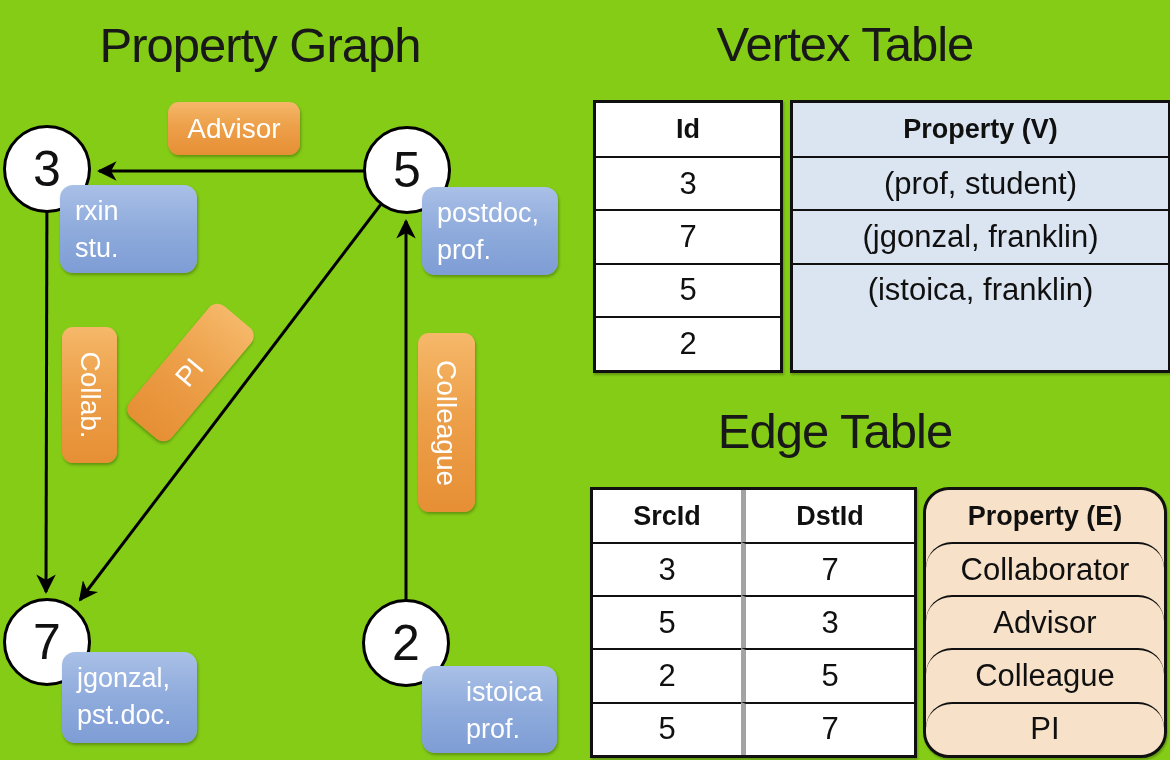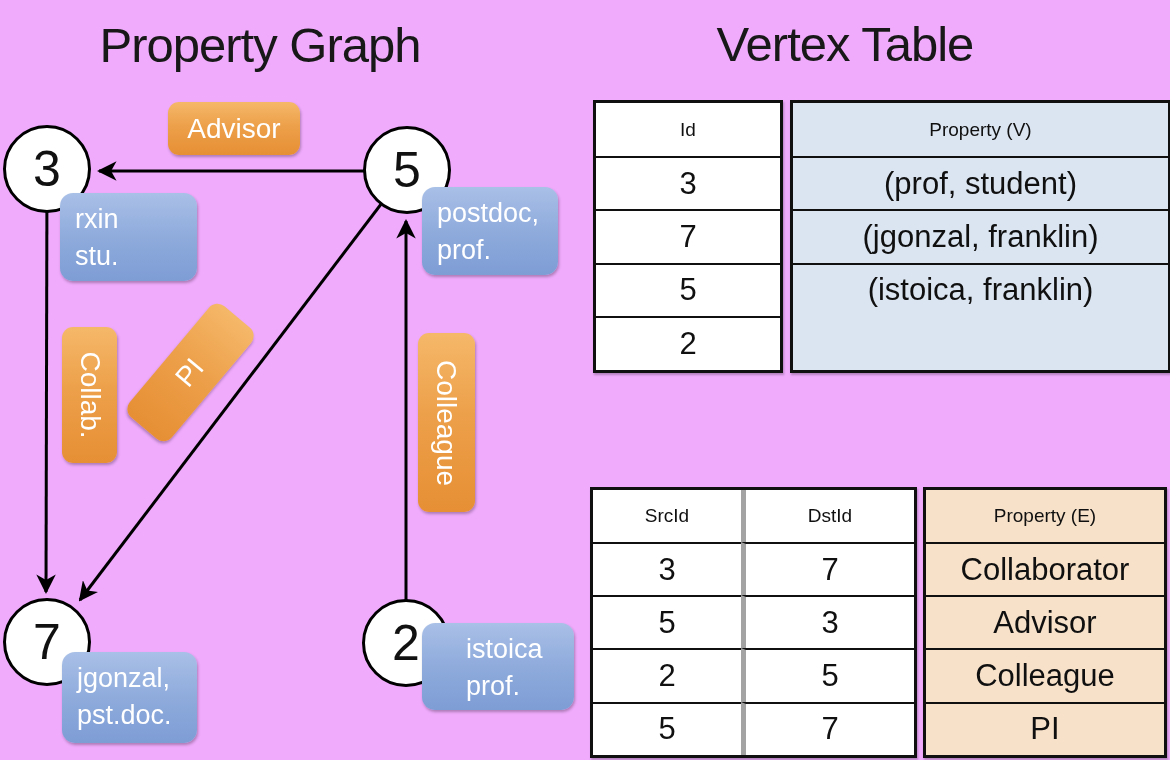--- a/index.html
+++ b/index.html
@@ -1,17 +1,17 @@
 <!DOCTYPE html>
 <html><head>
 <meta charset="utf-8">
 <style>
   html,body{margin:0;padding:0;background:#ffffff;}
   #canvas{
-    position:relative;width:1170px;height:760px;background:#f0abfc;overflow:hidden;
+    position:relative;width:1170px;height:760px;background:#84cc16;overflow:hidden;
     font-family:"Liberation Sans", sans-serif;color:#1a1a1a;
   }
   .big-title{
     position:absolute;text-align:center;font-size:49px;font-weight:400;
     letter-spacing:-1px;color:#181818;white-space:nowrap;
   }
   
   #graph-svg{position:absolute;left:0;top:0;width:580px;height:760px;}
   .node{
     position:absolute;width:88px;height:88px;border:3.5px solid #000;border-radius:50%;
@@ -38,25 +38,25 @@
   
   .tablewrap{position:absolute;display:flex;}
   .subtable{
     display:grid;border:3px solid #101010;box-sizing:content-box;
     box-shadow:1px 2px 2px rgba(0,0,0,0.25);background:#fff;
   }
   .subtable .cell{
     display:flex;align-items:center;justify-content:center;
     font-size:31px;color:#101010;box-sizing:border-box;overflow:hidden;white-space:nowrap;
   }
-  .subtable .cell.hdr{font-weight:400;font-size:19px;}
+  .subtable .cell.hdr{font-weight:700;font-size:27px;}
   .subtable .cell.sep{border-top:2px solid #101010;}
   .subtable .cell.vline{border-left:5px solid #a3a3a3;}
   .bg-blue{background:#dbe5f1;}
-  .bg-peach{background:#f7e1c9;}
+  .bg-peach{background:#f7e1c9;border-radius:26px;}
 </style>
 </head>
 <body>
 
 <div id="canvas">
 
   <div class="big-title" style="left:60px;top:17px;width:400px;">Property Graph</div>
 
   <svg id="graph-svg" viewBox="0 0 580 760">
     <defs>
@@ -87,33 +87,33 @@
   <div class="vlabel" style="left:62px;top:327px;width:55px;height:136px;">
     <span>Collab.</span>
   </div>
   <div class="vlabel flip" style="left:163px;top:300px;width:55px;height:145px;transform:rotate(40deg);">
     <span>PI</span>
   </div>
   <div class="vlabel" style="left:418px;top:333px;width:57px;height:179px;">
     <span>Colleague</span>
   </div>
 
-  <div class="propbox" style="left:60px;top:185px;width:137px;height:88px;margin-top:8px;">
+  <div class="propbox" style="left:60px;top:185px;width:137px;height:88px;">
     <div>rxin</div>
     <div>stu.</div>
   </div>
   <div class="propbox" style="left:422px;top:187px;width:136px;height:88px;">
     <div>postdoc,</div>
     <div>prof.</div>
   </div>
   <div class="propbox" style="left:62px;top:652px;width:135px;height:91px;">
     <div>jgonzal,</div>
     <div>pst.doc.</div>
   </div>
-  <div class="propbox" style="left:422px;top:623px;width:152px;height:87px;padding-left:44px;">
+  <div class="propbox" style="left:422px;top:666px;width:135px;height:87px;padding-left:44px;">
     <div>istoica</div>
     <div>prof.</div>
   </div>
 
   <div class="big-title" style="left:645px;top:16px;width:400px;">Vertex Table</div>
 
   <div class="tablewrap" style="left:593px;top:100px;gap:7px;">
     <div class="subtable" style="width:184px;grid-template-rows:53px repeat(4,53.4px);">
       <div class="cell hdr">Id</div>
       <div class="cell sep">3</div>
@@ -122,20 +122,21 @@
       <div class="cell sep">2</div>
     </div>
     <div class="subtable bg-blue" style="width:375px;grid-template-rows:53px repeat(4,53.4px);">
       <div class="cell hdr bg-blue">Property (V)</div>
       <div class="cell sep bg-blue">(prof, student)</div>
       <div class="cell sep bg-blue">(jgonzal, franklin)</div>
       <div class="cell sep bg-blue">(istoica, franklin)</div>
     </div>
   </div>
 
+  <div class="big-title" style="left:665px;top:403px;width:340px;">Edge Table</div>
 
   <div class="tablewrap" style="left:590px;top:487px;gap:6px;text-align:right;">
     <div class="subtable" style="width:321px;grid-template-columns:148px 173px;grid-template-rows:52px repeat(4,53.2px);">
       <div class="cell hdr">SrcId</div>
       <div class="cell hdr vline">DstId</div>
       <div class="cell sep">3</div>
       <div class="cell sep vline">7</div>
       <div class="cell sep">5</div>
       <div class="cell sep vline">3</div>
       <div class="cell sep">2</div>

